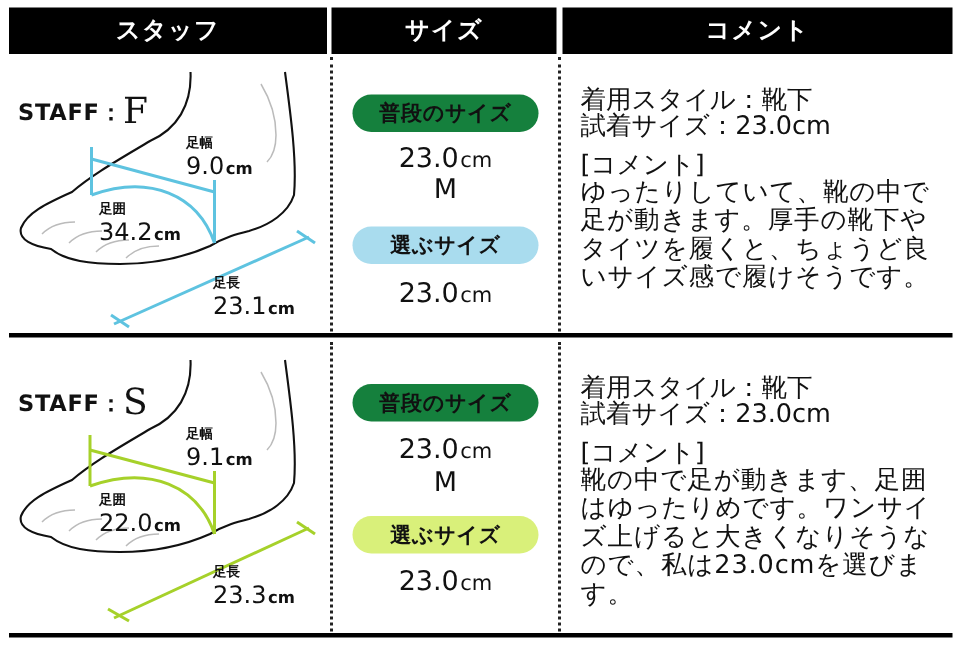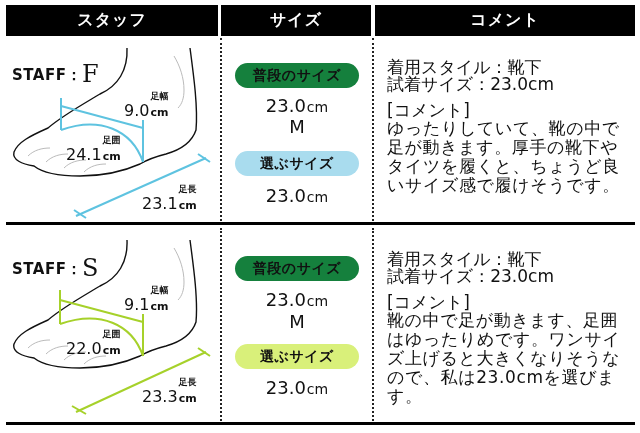--- a/index.html
+++ b/index.html
@@ -6,21 +6,21 @@
   body { width:640px; height:433px; position:relative; overflow:hidden;
          font-family:"DejaVu Sans","Liberation Sans",sans-serif; color:#111; }
   .hdr { position:absolute; top:5px; height:31px; background:#000; color:#fff;
          font-weight:bold; font-size:16px; display:flex; align-items:center; justify-content:center; letter-spacing:1px; }
   .rule { position:absolute; left:6px; width:629px; height:3px; background:#000; }
   .vdot { position:absolute; width:0; border-left:2px dotted #222; }
   .row { position:absolute; left:0; width:640px; }
   .foot { position:absolute; left:0; top:0; width:218px; height:185px; }
   .staff { position:absolute; left:12px; top:22px; font-size:15px; font-weight:bold; letter-spacing:0.5px; }
   .staff .letter { font-family:"DejaVu Serif","Liberation Serif",serif; font-weight:normal; font-size:24px; vertical-align:-2px; }
-  .meas { position:absolute; text-align:right; line-height:1; }
+  .meas { position:absolute; text-align:left; line-height:1; }
   .meas .lbl { font-size:9px; font-weight:bold; display:block; margin-bottom:2px; }
   .meas .num { font-size:16px; font-weight:normal; }
   .meas .unit { font-size:11px; font-weight:bold; margin-left:1px; }
   .sizecol { position:absolute; left:222px; width:150px; top:0; height:185px; text-align:center; }
   .pill { position:absolute; left:13px; width:124px; height:25px; border-radius:13px;
           font-size:14px; font-weight:bold; display:flex; align-items:center; justify-content:center; letter-spacing:0.5px; }
   .pill.normal { background:#15803d; }
   .bigval { position:absolute; left:0; width:150px; text-align:center; font-size:18px; line-height:20px; }
   .bigval .unit { font-size:14px; margin-left:1px; }
   .comment { position:absolute; left:387px; width:245px; font-size:17px; line-height:17px; }
@@ -60,21 +60,21 @@
     </svg>
     <div class="staff">
       <span>STAFF：</span><span class="letter">F</span>
     </div>
     <div class="meas" style="left:124px;top:54px;">
       <span class="lbl">足幅</span>
       <span class="num">9.0</span><span class="unit">cm</span>
     </div>
     <div class="meas" style="left:66px;top:98px;">
       <span class="lbl">足囲</span>
-      <span class="num">24.1</span><span class="unit">cm</span>
+      <span class="num">34.2</span><span class="unit">cm</span>
     </div>
     <div class="meas" style="left:142px;top:147px;">
       <span class="lbl">足長</span>
       <span class="num">23.1</span><span class="unit">cm</span>
     </div>
   </div>
 
   <div class="sizecol">
     <div class="pill normal" style="top:25px;">普段のサイズ</div>
     <div class="bigval" style="top:58px;">

